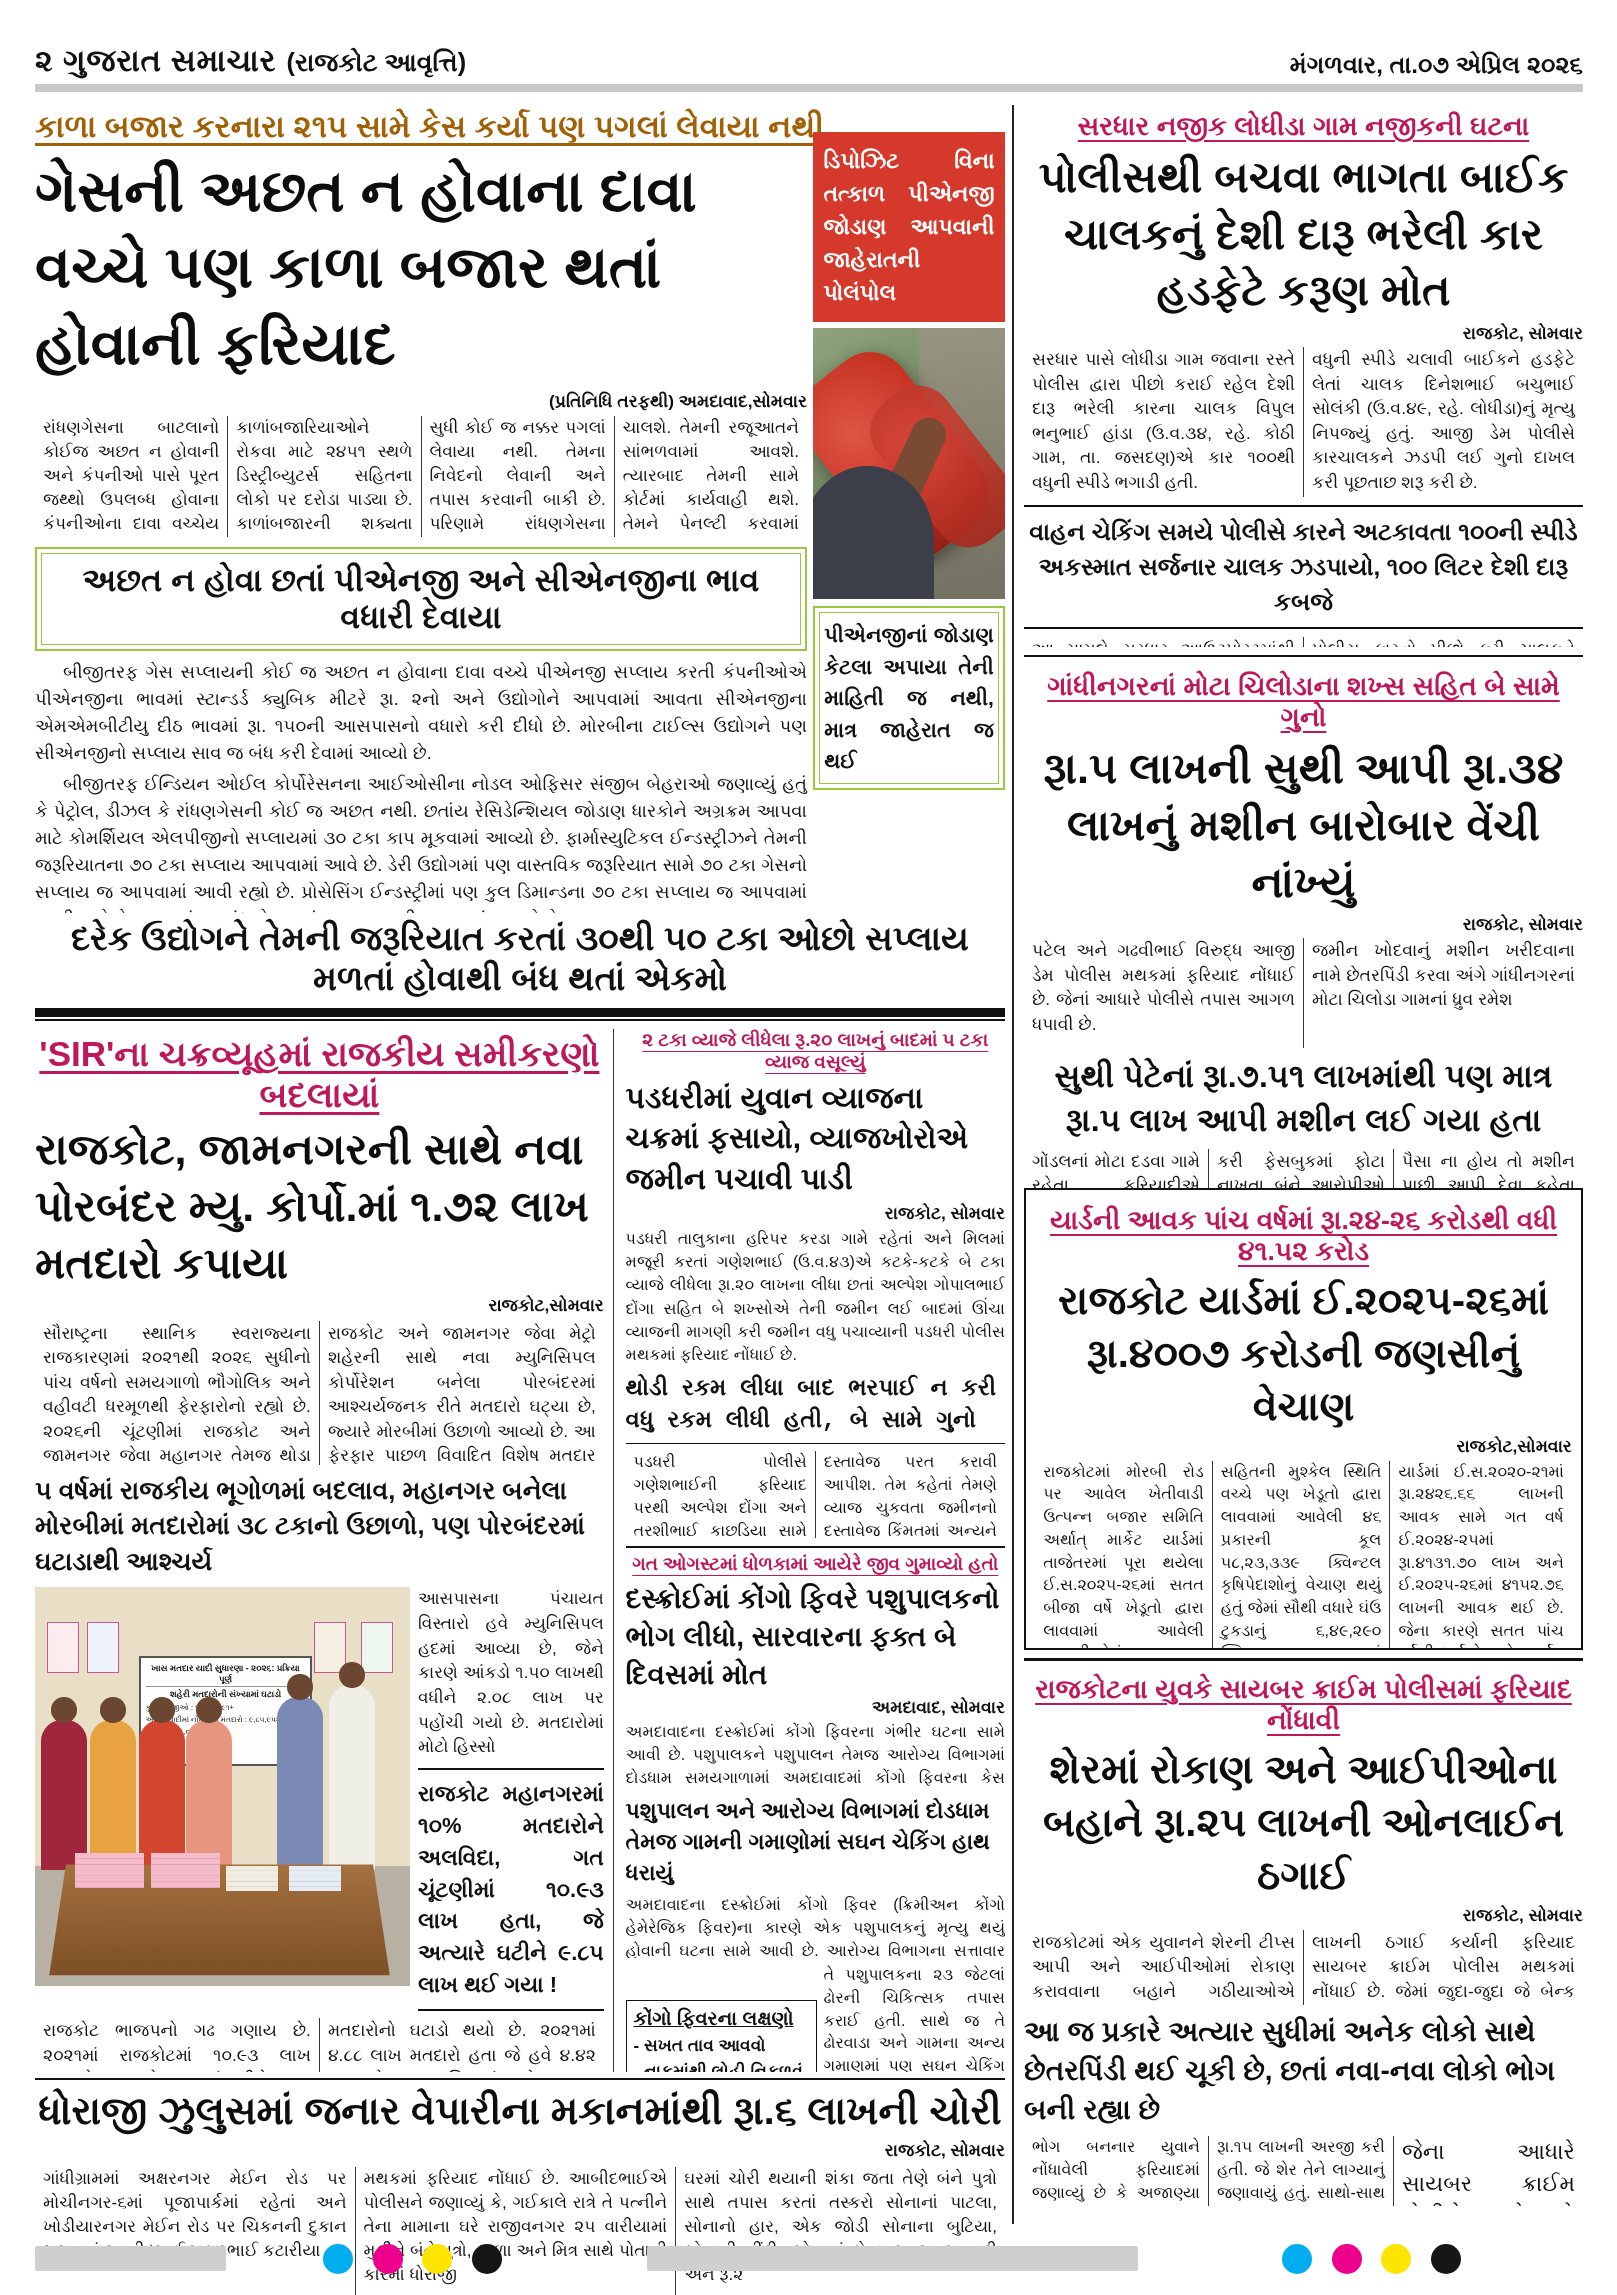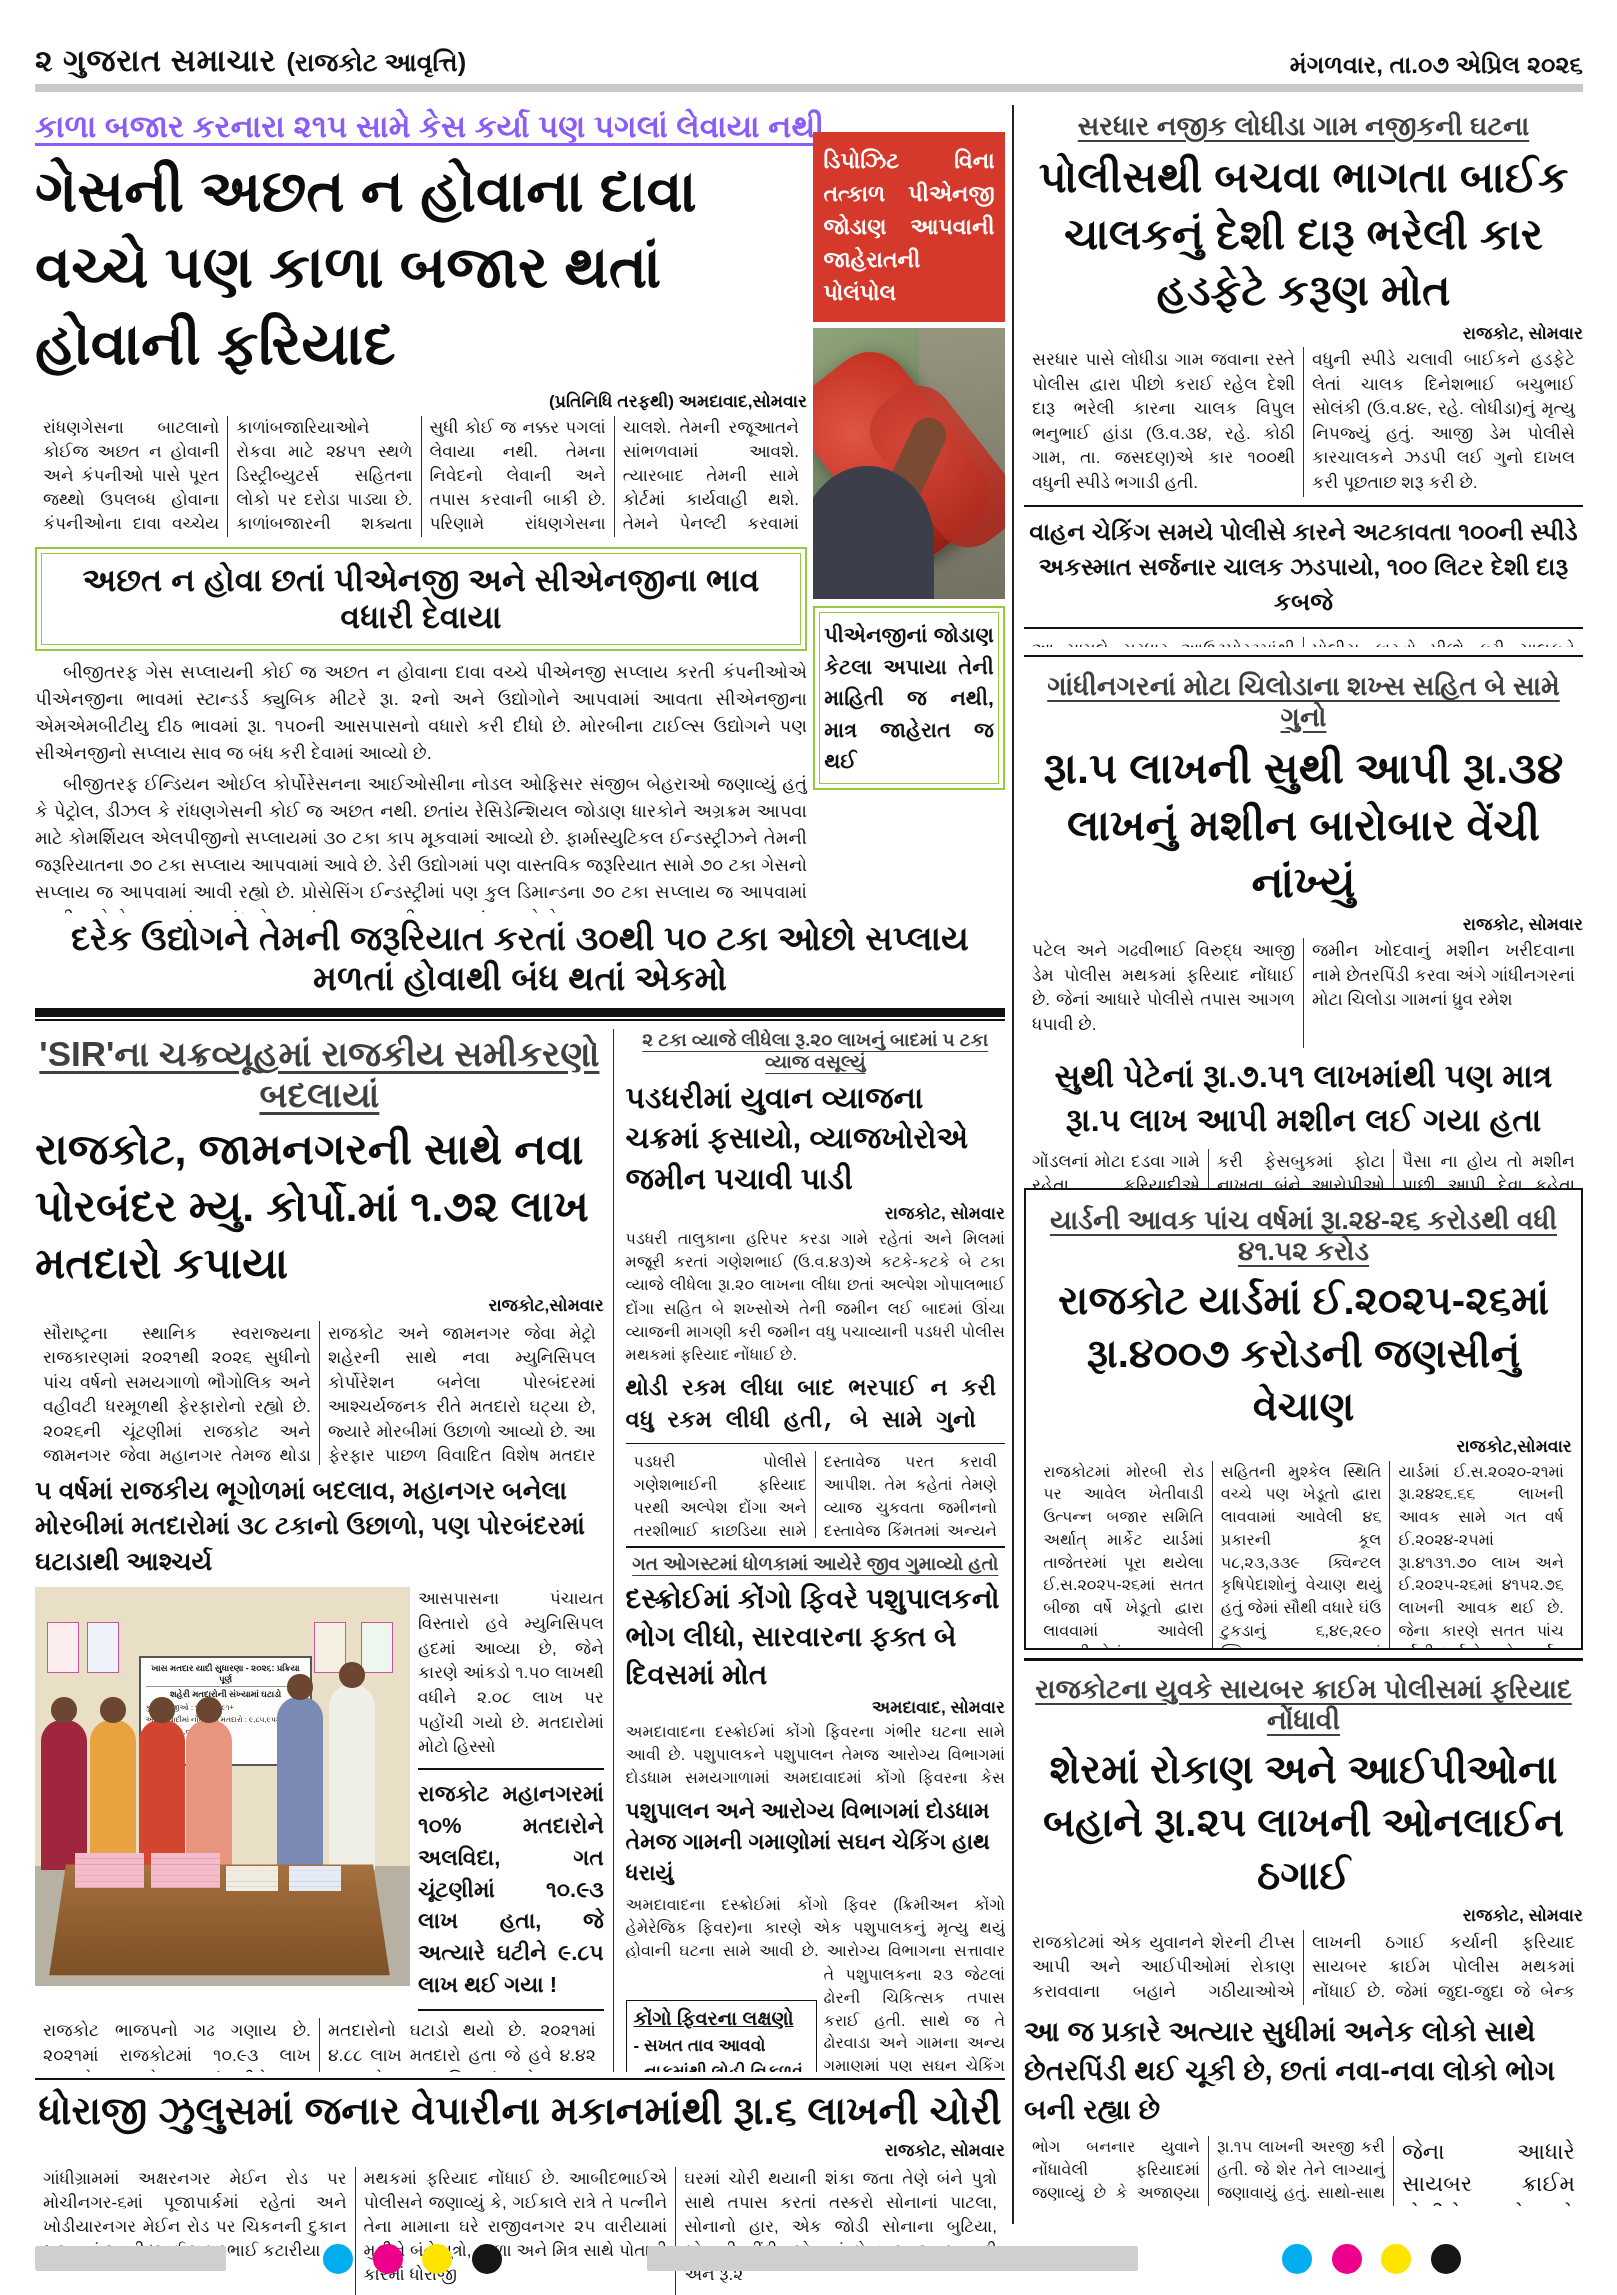--- a/index.html
+++ b/index.html
@@ -7,22 +7,22 @@
         font-family:"Liberation Sans","DejaVu Sans",sans-serif;color:#111;overflow:hidden;}
   
   .hdr{position:absolute;left:35px;top:30px;width:1548px;height:62px;border-bottom:8px solid #c9c9c9;
        display:flex;justify-content:space-between;align-items:flex-end;padding-bottom:4.6px;box-sizing:border-box;}
   .hdr-left{display:flex;align-items:baseline;gap:10.4px;}
   .pgnum{font-size:30px;font-weight:bold;}
   .masthead{font-size:31px;font-weight:bold;letter-spacing:0.6px;}
   .edition{font-size:25.4px;font-weight:bold;}
   .hdr-date{font-size:24px;font-weight:bold;}
   
-  .kicker-red{color:#8b5cf6;font-weight:bold;font-size:31px;text-decoration:underline;text-underline-offset:5.8px;margin:3.5px 0 8px 0;}
-  .kicker-blk{color:#404040;font-weight:bold;text-decoration:underline;text-underline-offset:5.2px;text-align:center;}
+  .kicker-red{color:#a16207;font-weight:bold;font-size:31px;text-decoration:underline;text-underline-offset:5.8px;margin:3.5px 0 8px 0;}
+  .kicker-blk{color:#be185d;font-weight:bold;text-decoration:underline;text-underline-offset:5.2px;text-align:center;}
   .hl{font-weight:bold;color:#0d0d0d;}
   .dateline{font-weight:bold;text-align:right;font-size:17.3px;margin:3.5px 0;}
   .body{font-size:17.3px;line-height:1.42;text-align:justify;}
   .cols{display:flex;}
   .cols>div{padding:0 8px;}
   .cols>div+div{border-left:1.2px solid #333;}
   
   .left-half{position:absolute;left:35px;top:105px;width:970px;}
   .gas{position:relative;height:808px;overflow:hidden;}
   .gas-headline{font-size:58px;line-height:1.32;width:772px;}

